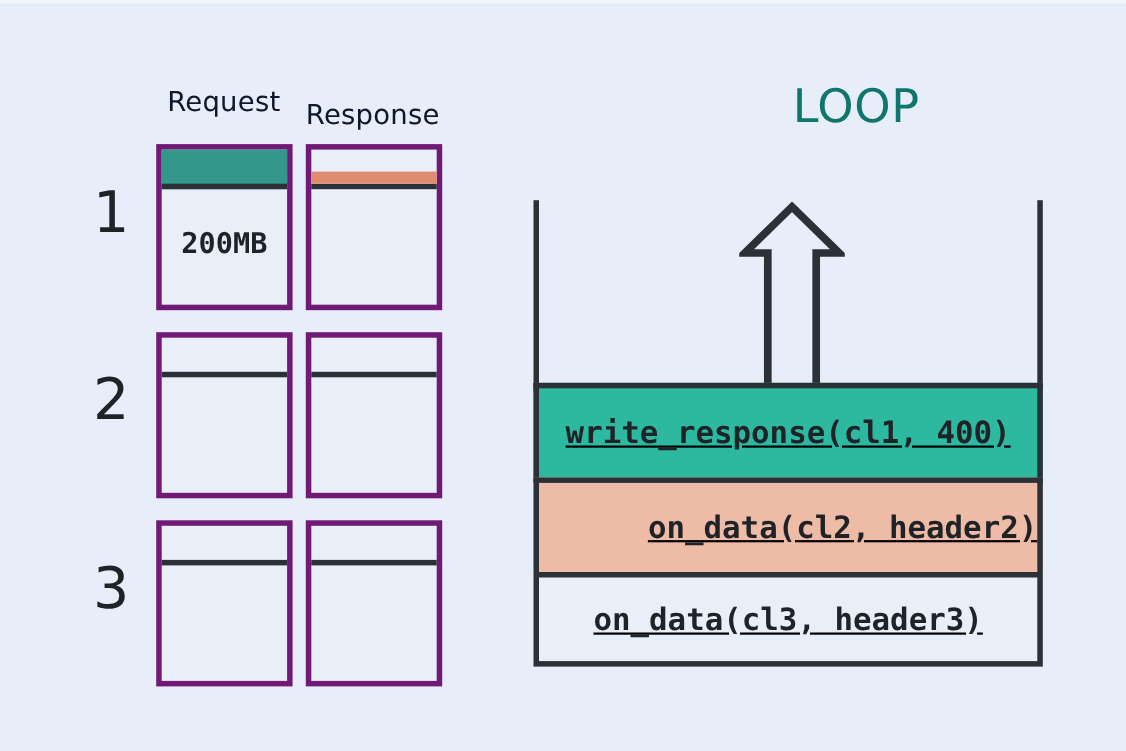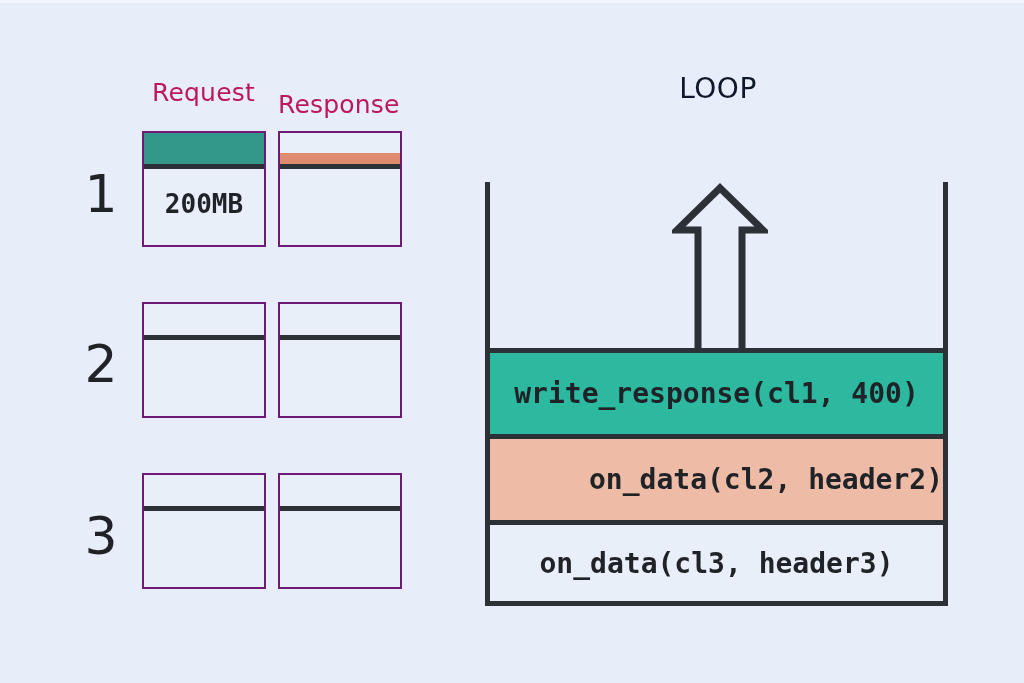--- a/index.html
+++ b/index.html
@@ -27,21 +27,21 @@
     width: 1024px;
     height: 3px;
     background: #f2f5fc;
   }
 
   
   .col-head {
     position: absolute;
     font-family: "DejaVu Sans", sans-serif;
     font-size: 25px;
-    color: #be185d;
+    color: #0f172a;
     letter-spacing: 0.2px;
     white-space: nowrap;
   }
   #head-request { left: 152px; top: 78px; }
   #head-response { left: 278px; top: 90px; }
 
   
   .row-number {
     position: absolute;
     font-family: "DejaVu Sans", sans-serif;
@@ -52,24 +52,24 @@
     text-align: center;
   }
   #num-1 { left: 78px; top: 168px; }
   #num-2 { left: 78px; top: 338px; }
   #num-3 { left: 78px; top: 510px; }
 
   
   .rr-box {
     position: absolute;
     box-sizing: border-box;
-    border: 2px solid #701a75;
+    border: 5px solid #701a75;
     background: #e9eff9;
     width: 124px;
-    height: 116px;
+    height: 151px;
   }
   .rr-top {
     position: absolute;
     left: 0;
     top: 0;
     right: 0;
     height: 36px;
     box-sizing: border-box;
     border-bottom: 5px solid #2c3138;
     background: transparent;
@@ -108,24 +108,24 @@
   #box-res-2 { left: 278px; top: 302px; }
   #box-req-3 { left: 142px; top: 473px; }
   #box-res-3 { left: 278px; top: 473px; }
 
   
   #loop-title {
     position: absolute;
     left: 600px;
     top: 72px;
     width: 236px;
-    text-align: center;
-    font-family: "DejaVu Sans", sans-serif;
-    font-size: 28px;
-    color: #0f172a;
+    text-align: right;
+    font-family: "DejaVu Sans", sans-serif;
+    font-size: 42px;
+    color: #0f766e;
     letter-spacing: 0.5px;
   }
 
   #loop-rail-left, #loop-rail-right {
     position: absolute;
     top: 182px;
     width: 5px;
     height: 175px;
     background: #2c3138;
   }
@@ -139,20 +139,21 @@
     width: 96px;
     height: 172px;
   }
   #loop-arrow svg { display: block; }
 
   #loop-stack {
     position: absolute;
     left: 485px;
     top: 348px;
     width: 463px;
+    text-decoration: underline;
   }
   .loop-bar {
     position: relative;
     box-sizing: border-box;
     height: 86px;
     border: 5px solid #2c3138;
     border-bottom-width: 0;
     display: flex;
     align-items: center;
     justify-content: center;

